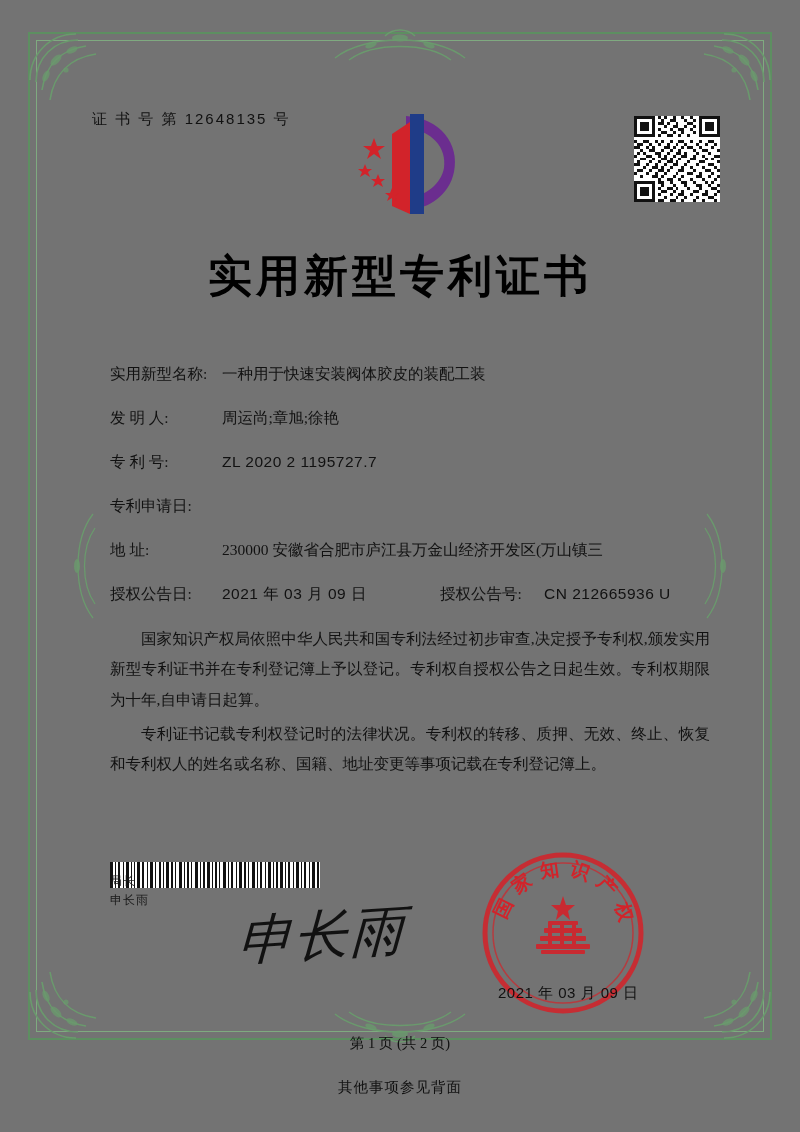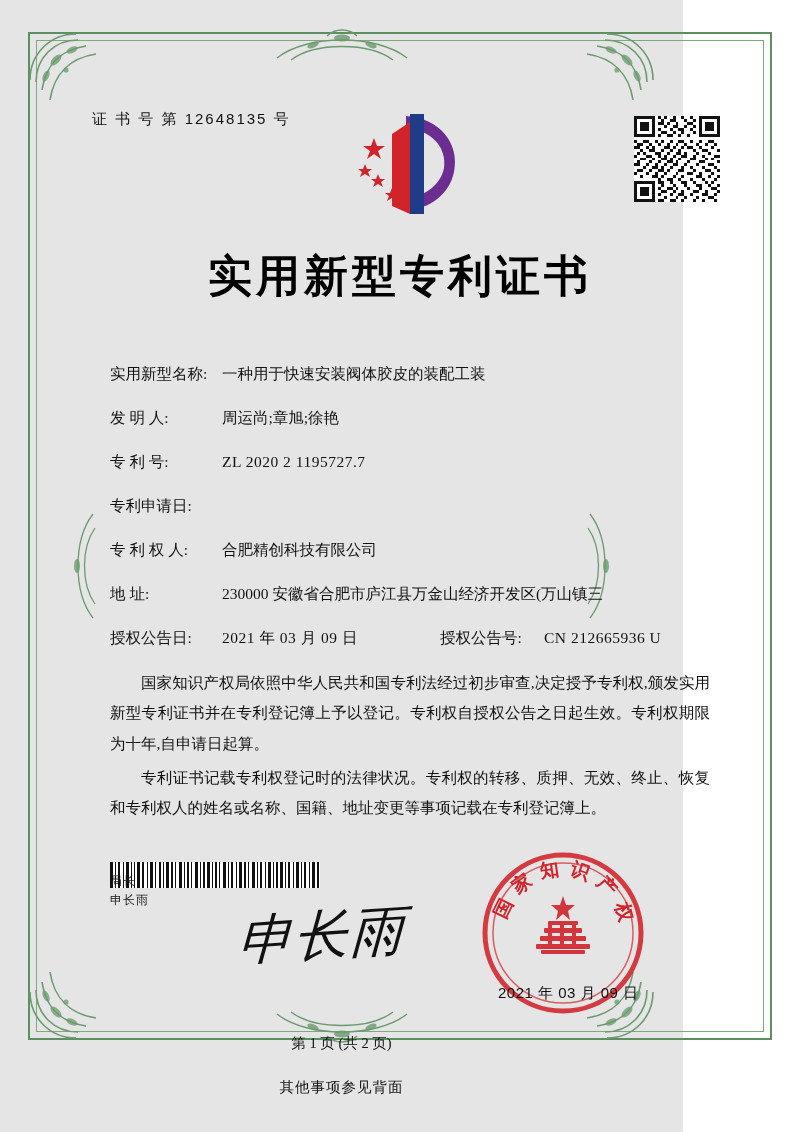--- a/index.html
+++ b/index.html
@@ -13,23 +13,23 @@
     font-family: "Liberation Serif", "DejaVu Serif", serif;
     color: #1a1a1a;
     position: relative;
     overflow: hidden;
   }
 
   
   #certificate {
     position: absolute;
     left: 0; top: 0;
-    width: 683px;
+    width: 800px;
     height: 1132px;
-    background: #e5e5e5;
+    background: #737373;
   }
 
   .border-outer {
     position: absolute;
     left: 28px;
     top: 32px;
     width: 744px;
     height: 1008px;
     border: 2px solid #5d8f61;
     box-sizing: border-box;
@@ -128,21 +128,21 @@
     width: 112px;
     flex: 0 0 112px;
     letter-spacing: 0px;
     white-space: nowrap;
   }
   .field-value {
     flex: 1;
     word-break: break-all;
   }
   .field-value.latin {
-    font-family: Liberation Serif, serif;
+    font-family: Liberation Sans, sans-serif;
     letter-spacing: 0.5px;
   }
   .addr-second-line {
     margin-left: 112px;
     margin-top: -14px;
     margin-bottom: 20px;
     font-size: 15.5px;
   }
 
   .row-two-col {
@@ -595,24 +595,20 @@
 
       <div class="field-row">
         <div class="field-label">专 利 号:</div>
         <div class="field-value latin">ZL 2020 2 1195727.7</div>
       </div>
 
       <div class="field-row">
         <div class="field-label">专利申请日:</div>
       </div>
 
-      <div class="field-row">
-        <div class="field-label">专 利 权 人:</div>
-        <div class="field-value">合肥精创科技有限公司</div>
-      </div>
 
       <div class="field-row">
         <div class="field-label">地 址:</div>
         <div class="field-value">230000 安徽省合肥市庐江县万金山经济开发区(万山镇三</div>
       </div>
 
       <div class="row-two-col">
         <div class="col-a">
           <div class="field-label">授权公告日:</div>
           <div class="field-value latin">2021 年 03 月 09 日</div>

